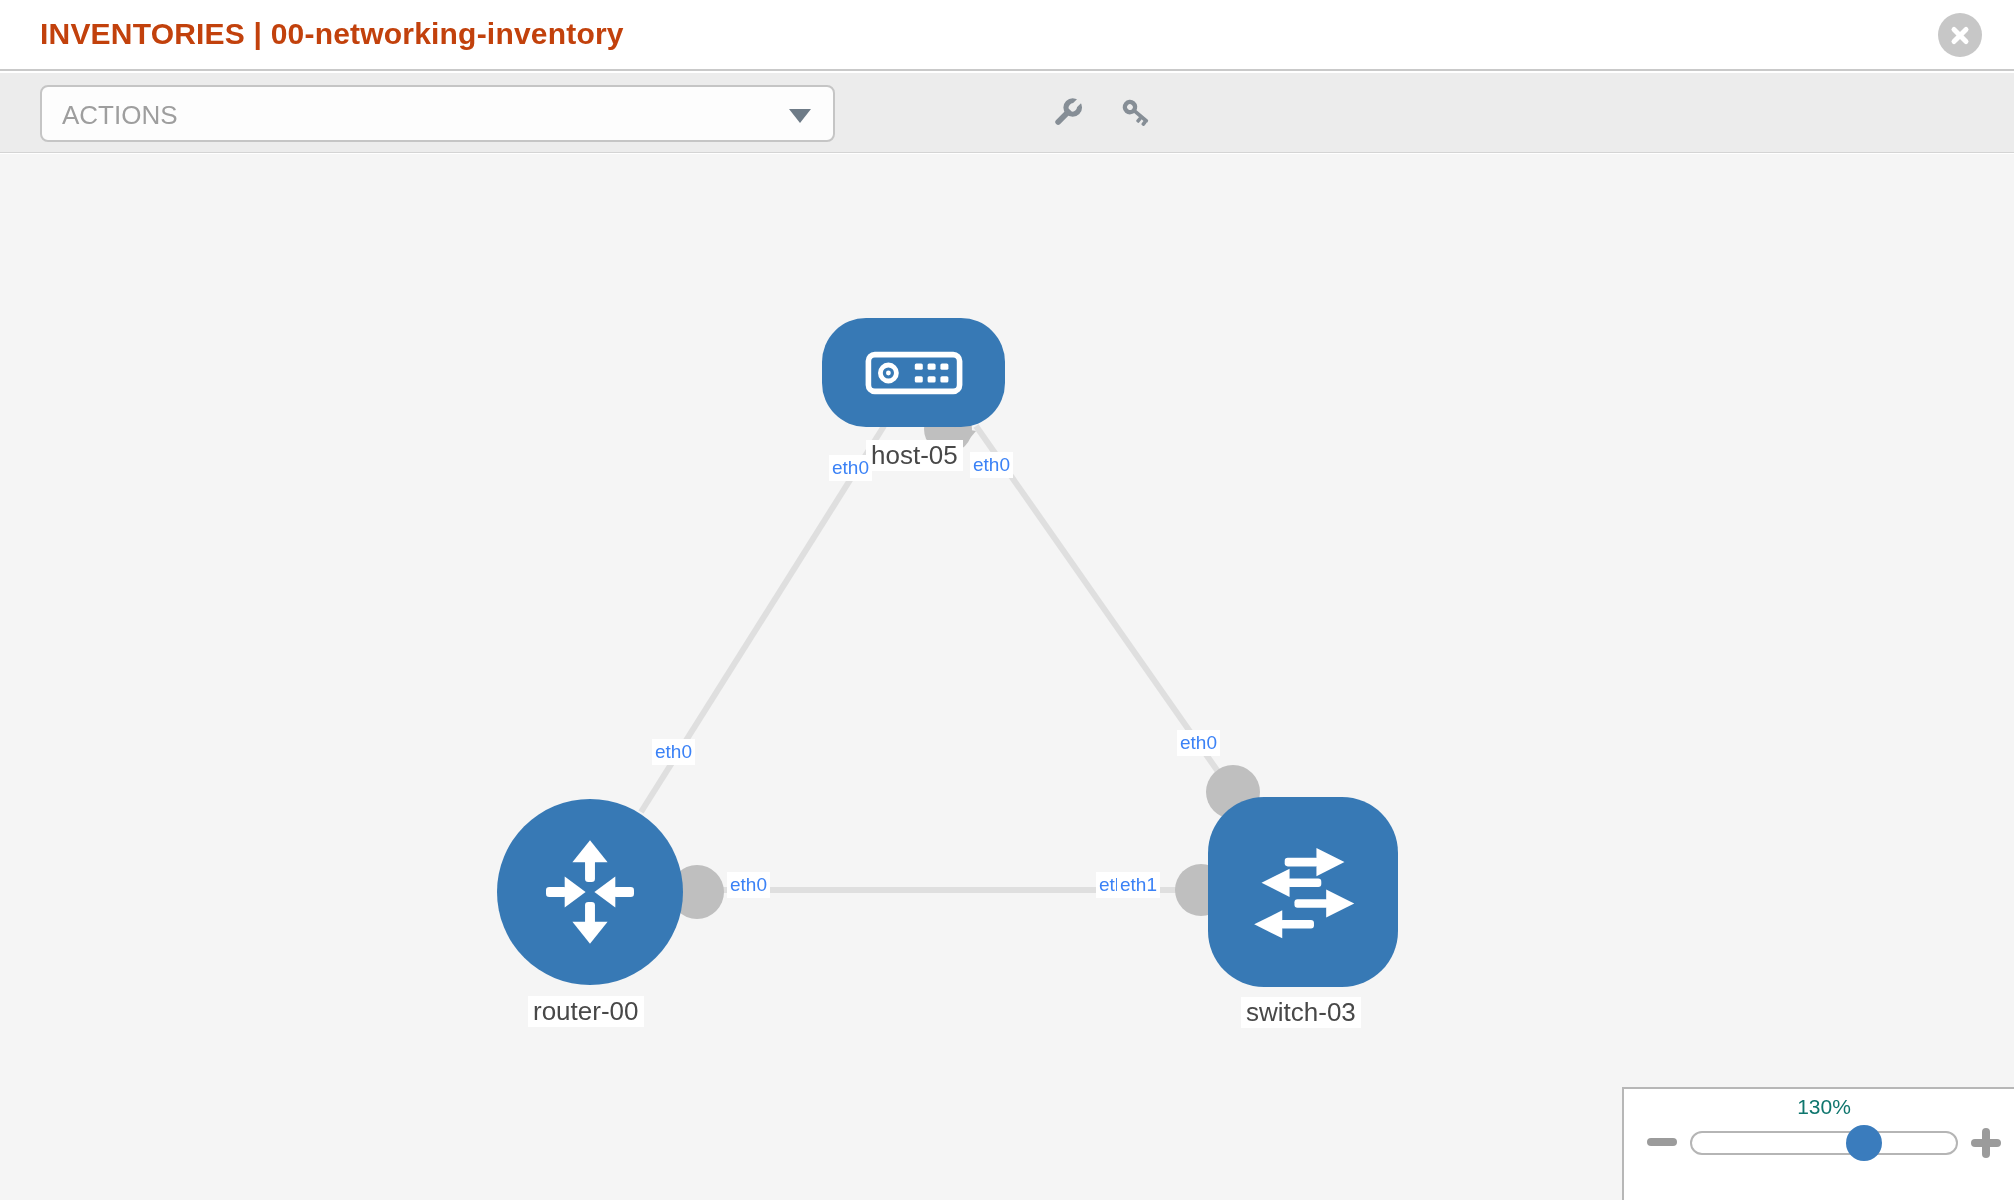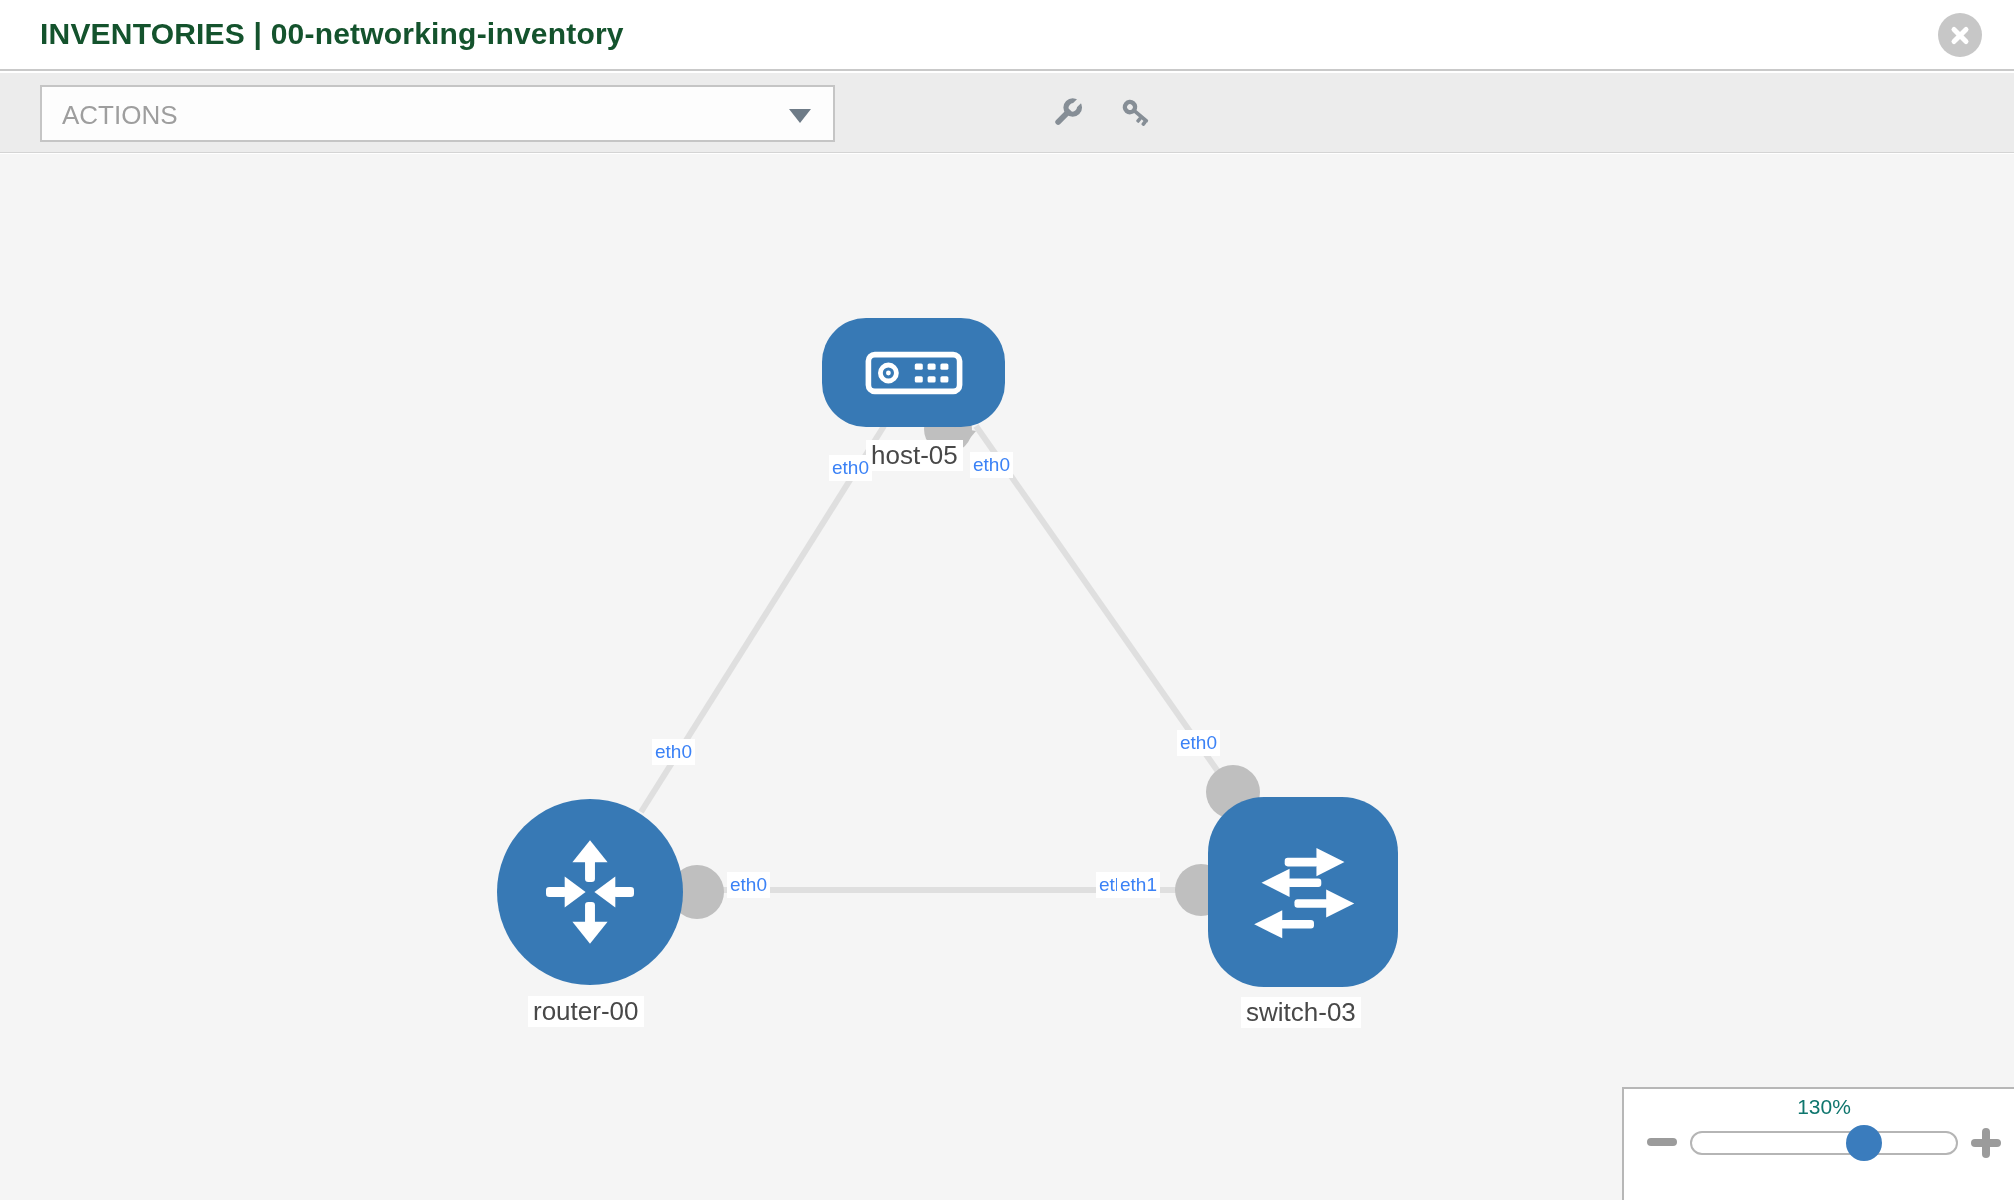--- a/index.html
+++ b/index.html
@@ -4,32 +4,32 @@
 <style>
   * { box-sizing: border-box; margin: 0; padding: 0; }
   html,body { width: 2014px; height: 1200px; overflow: hidden;
               font-family: "Liberation Sans", sans-serif; background: #ffffff; }
   .page { position: relative; width: 2014px; height: 1200px; }
 
   
   .hdr { position: absolute; left:0; top:0; width:2014px; height:71px;
          background:#ffffff; border-bottom:2px solid #c9c9c9; z-index:10; }
   .hdr h1 { position:absolute; left:40px; top:17px; font-size:30px; font-weight:bold;
-            color:#14532d; letter-spacing:0.2px; }
+            color:#c2410c; letter-spacing:0.2px; }
   .close-btn { position:absolute; right:32px; top:13px; width:44px; height:44px;
                border-radius:50%; background:#c7c7c7; cursor:pointer; }
   .xbar { position:absolute; left:11px; top:19.5px; width:22px; height:5px;
           background:#ffffff; border-radius:3px; }
   .xbar.a { transform:rotate(45deg); } .xbar.b { transform:rotate(-45deg); }
 
   
   .toolbar { position:absolute; left:0; top:73px; width:2014px; height:80px;
              background:#ececec; border-bottom:1px solid #d4d4d4; z-index:10; }
   .select { position:absolute; top:12px; height:57px; background:#fdfdfd;
-            border:2px solid #c5c5c5; border-radius:0; cursor:pointer; }
+            border:2px solid #c5c5c5; border-radius:8px; cursor:pointer; }
   .select .txt { position:absolute; left:20px; top:13px; font-size:26px; color:#9e9e9e; }
   .caret { position:absolute; right:22px; top:22px; width:0; height:0;
            border-left:11px solid transparent; border-right:11px solid transparent;
            border-top:14px solid #6e7b87; }
   .sel-actions { left:40px;  width:795px; }
   .sel-search  { left:1186px; width:792px; }
   .tool-ico { position:absolute; top:21px; width:38px; height:38px; cursor:pointer; }
   .ico-wrench { left:1048px; } .ico-key { left:1118px; }
 
   

